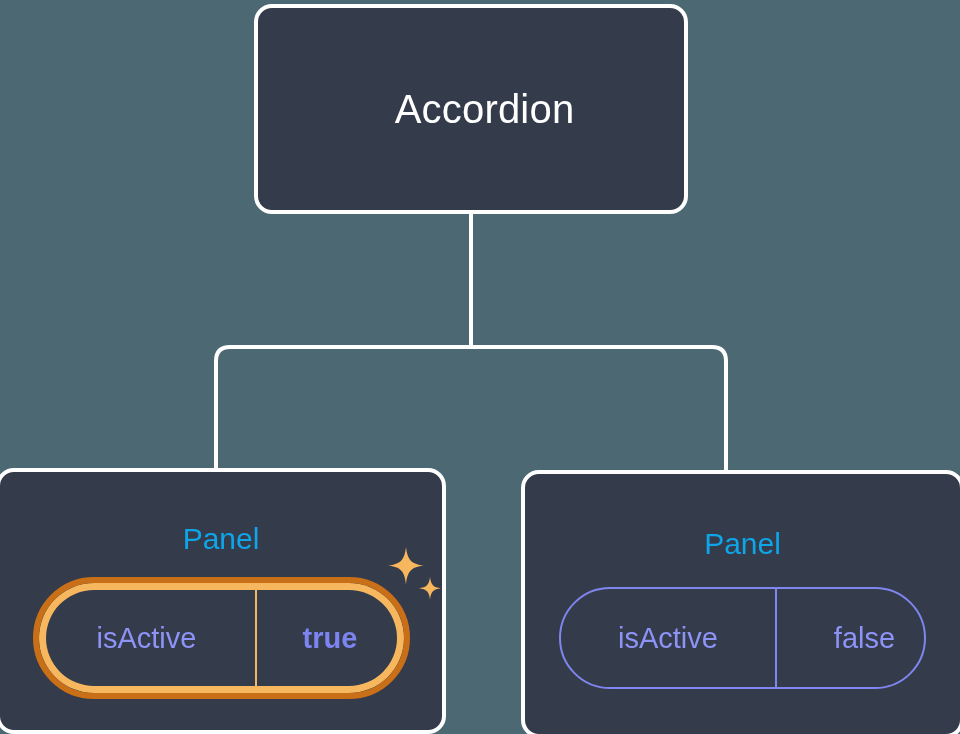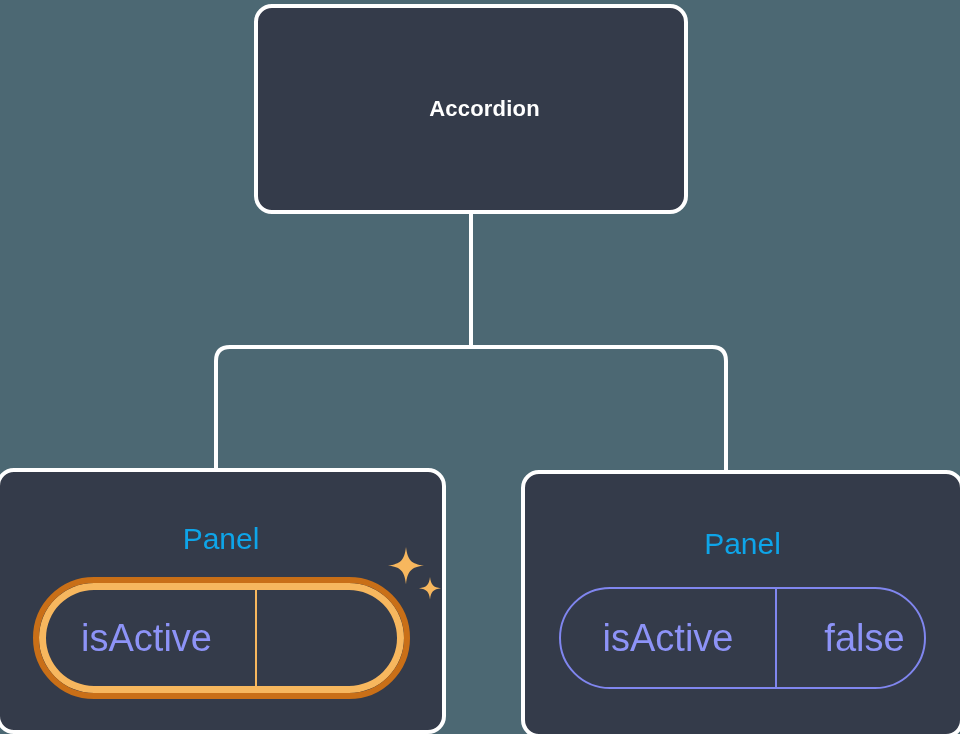--- a/index.html
+++ b/index.html
@@ -44,22 +44,22 @@
   
   #node-accordion {
     left: 254px;
     top: 4px;
     width: 434px;
     height: 210px;
     justify-content: center;
   }
   .node-title-root {
     color: #ffffff;
-    font-size: 22px;
-    font-weight: 700;
+    font-size: 40px;
+    font-weight: 400;
     letter-spacing: 0.2px;
     line-height: 1;
     margin-left: 27px;
   }
 
   
   #node-panel-left {
     left: -4px;
     top: 468px;
     width: 450px;
@@ -88,21 +88,21 @@
     box-sizing: border-box;
     display: flex;
     align-items: stretch;
     border-radius: 999px;
   }
   .pill-cell {
     display: flex;
     align-items: center;
     justify-content: center;
     box-sizing: border-box;
-    font-size: 38px;
+    font-size: 29px;
     line-height: 1;
   }
 
   
   .pill-plain {
     margin-top: 28px;
     width: 367px;
     height: 102px;
     border: 2px solid #8086ef;
   }
@@ -168,20 +168,21 @@
   </div>
 
   <div class="node" id="node-panel-left">
 
     <div class="node-title">Panel</div>
 
     <div class="pill pill-hl">
 
       <div class="pill-cell pill-key">isActive</div>
 
+      <div class="pill-cell pill-val">true</div>
 
       <svg class="sparkles" viewBox="0 0 70 70" width="70" height="70">
         <path d="M 24 4 C 25.6 17.2 29.4 21 42 22.6 C 29.4 24.2 25.6 28 24 41.2 C 22.4 28 18.6 24.2 6 22.6 C 18.6 21 22.4 17.2 24 4 Z" fill="#f7b75e"></path>
         <path d="M 48 34 C 49 42 51.3 44.3 59 45.3 C 51.3 46.3 49 48.6 48 56.6 C 47 48.6 44.7 46.3 37 45.3 C 44.7 44.3 47 42 48 34 Z" fill="#f7b75e"></path>
       </svg>
     </div>
   </div>
 
   <div class="node" id="node-panel-right">
 

